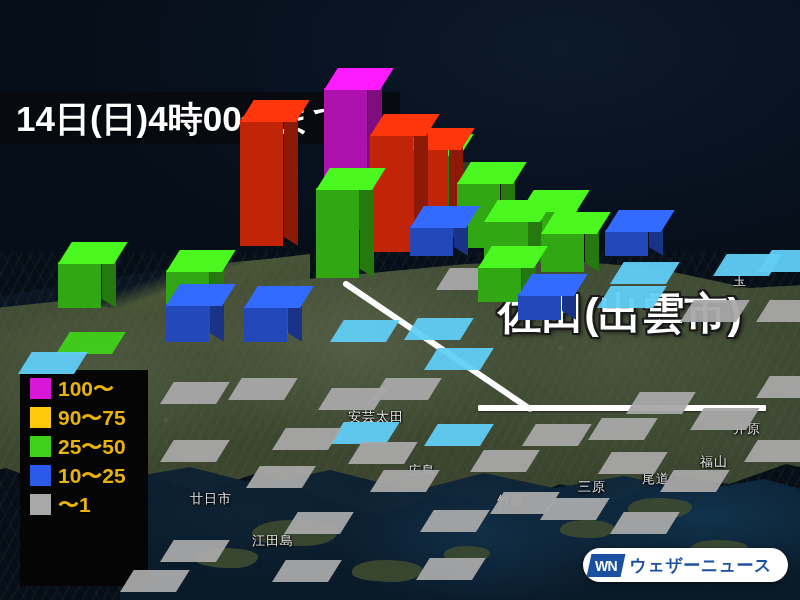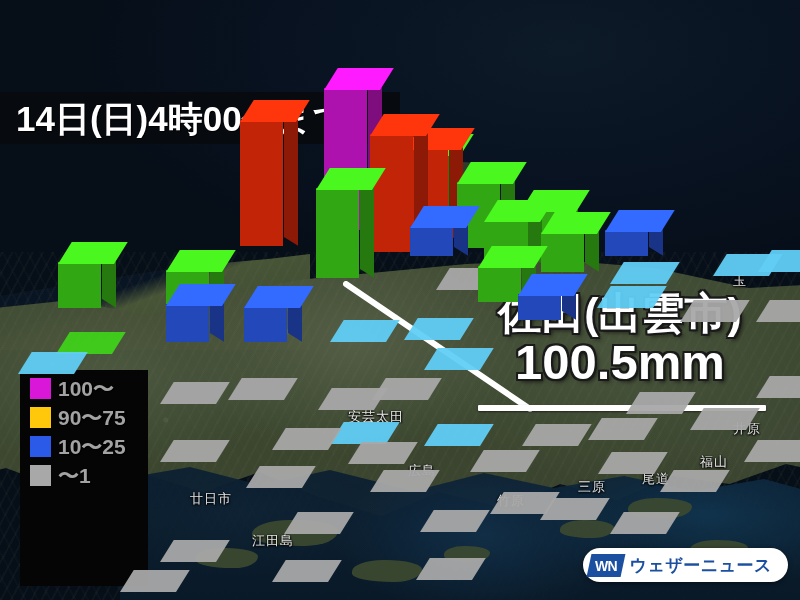--- a/index.html
+++ b/index.html
@@ -128,21 +128,21 @@
   }
 
   
   .legend{
     position:absolute;left:20px;top:370px;width:128px;height:216px;
     background:#050505;padding:4px 0 0 0;box-sizing:border-box;
   }
   .legend-row{display:flex;align-items:center;height:29px;padding-left:10px;}
   .legend-swatch{width:21px;height:21px;flex:0 0 21px;}
   .legend-label{
-    color:#a3a3a3;font-size:21px;font-weight:bold;margin-left:7px;line-height:1;
+    color:#eab308;font-size:21px;font-weight:bold;margin-left:7px;line-height:1;
     text-shadow:1px 1px 1px rgba(0,0,0,.9);white-space:nowrap;
   }
 
   
   .logo{
     position:absolute;right:12px;bottom:18px;height:34px;
     background:#fff;border-radius:18px;display:flex;align-items:center;
     padding:0 16px 0 6px;box-shadow:0 1px 4px rgba(0,0,0,.5);
   }
   .logo-badge{
@@ -405,35 +405,38 @@
       <div class="place" style="left: 733px; top: 272px;">玉</div>
     </div>
 
   <svg class="leader-diag" viewBox="0 0 190 131" preserveAspectRatio="none">
     <line x1="3" y1="3" x2="187" y2="128" stroke="#ffffff" stroke-width="6" stroke-linecap="round"></line>
   </svg>
   <div class="leader-underline"></div>
 
   <div class="callout">
     <div class="name">佐田(出雲市)</div>
-    <div class="value">100.5mm</div>
   </div>
 
   <div class="subtitle-bar">
     <div class="subtitle-text">14日(日)4時00分まで</div>
   </div>
 
   <div class="legend" id="legend">
       <div class="legend-row">
         <div class="legend-swatch" style="background: rgb(217, 23, 217);"></div>
         <div class="legend-label">100〜</div>
       </div>
       <div class="legend-row">
         <div class="legend-swatch" style="background: rgb(255, 200, 10);"></div>
         <div class="legend-label">90〜75</div>
+      </div>
+      <div class="legend-row">
+        <div class="legend-swatch" style="background: rgb(63, 209, 25);"></div>
+        <div class="legend-label">25〜50</div>
       </div>
       <div class="legend-row">
         <div class="legend-swatch" style="background: rgb(43, 90, 232);"></div>
         <div class="legend-label">10〜25</div>
       </div>
       <div class="legend-row">
         <div class="legend-swatch" style="background: rgb(168, 168, 168);"></div>
         <div class="legend-label">〜1</div>
       </div>
     </div>

